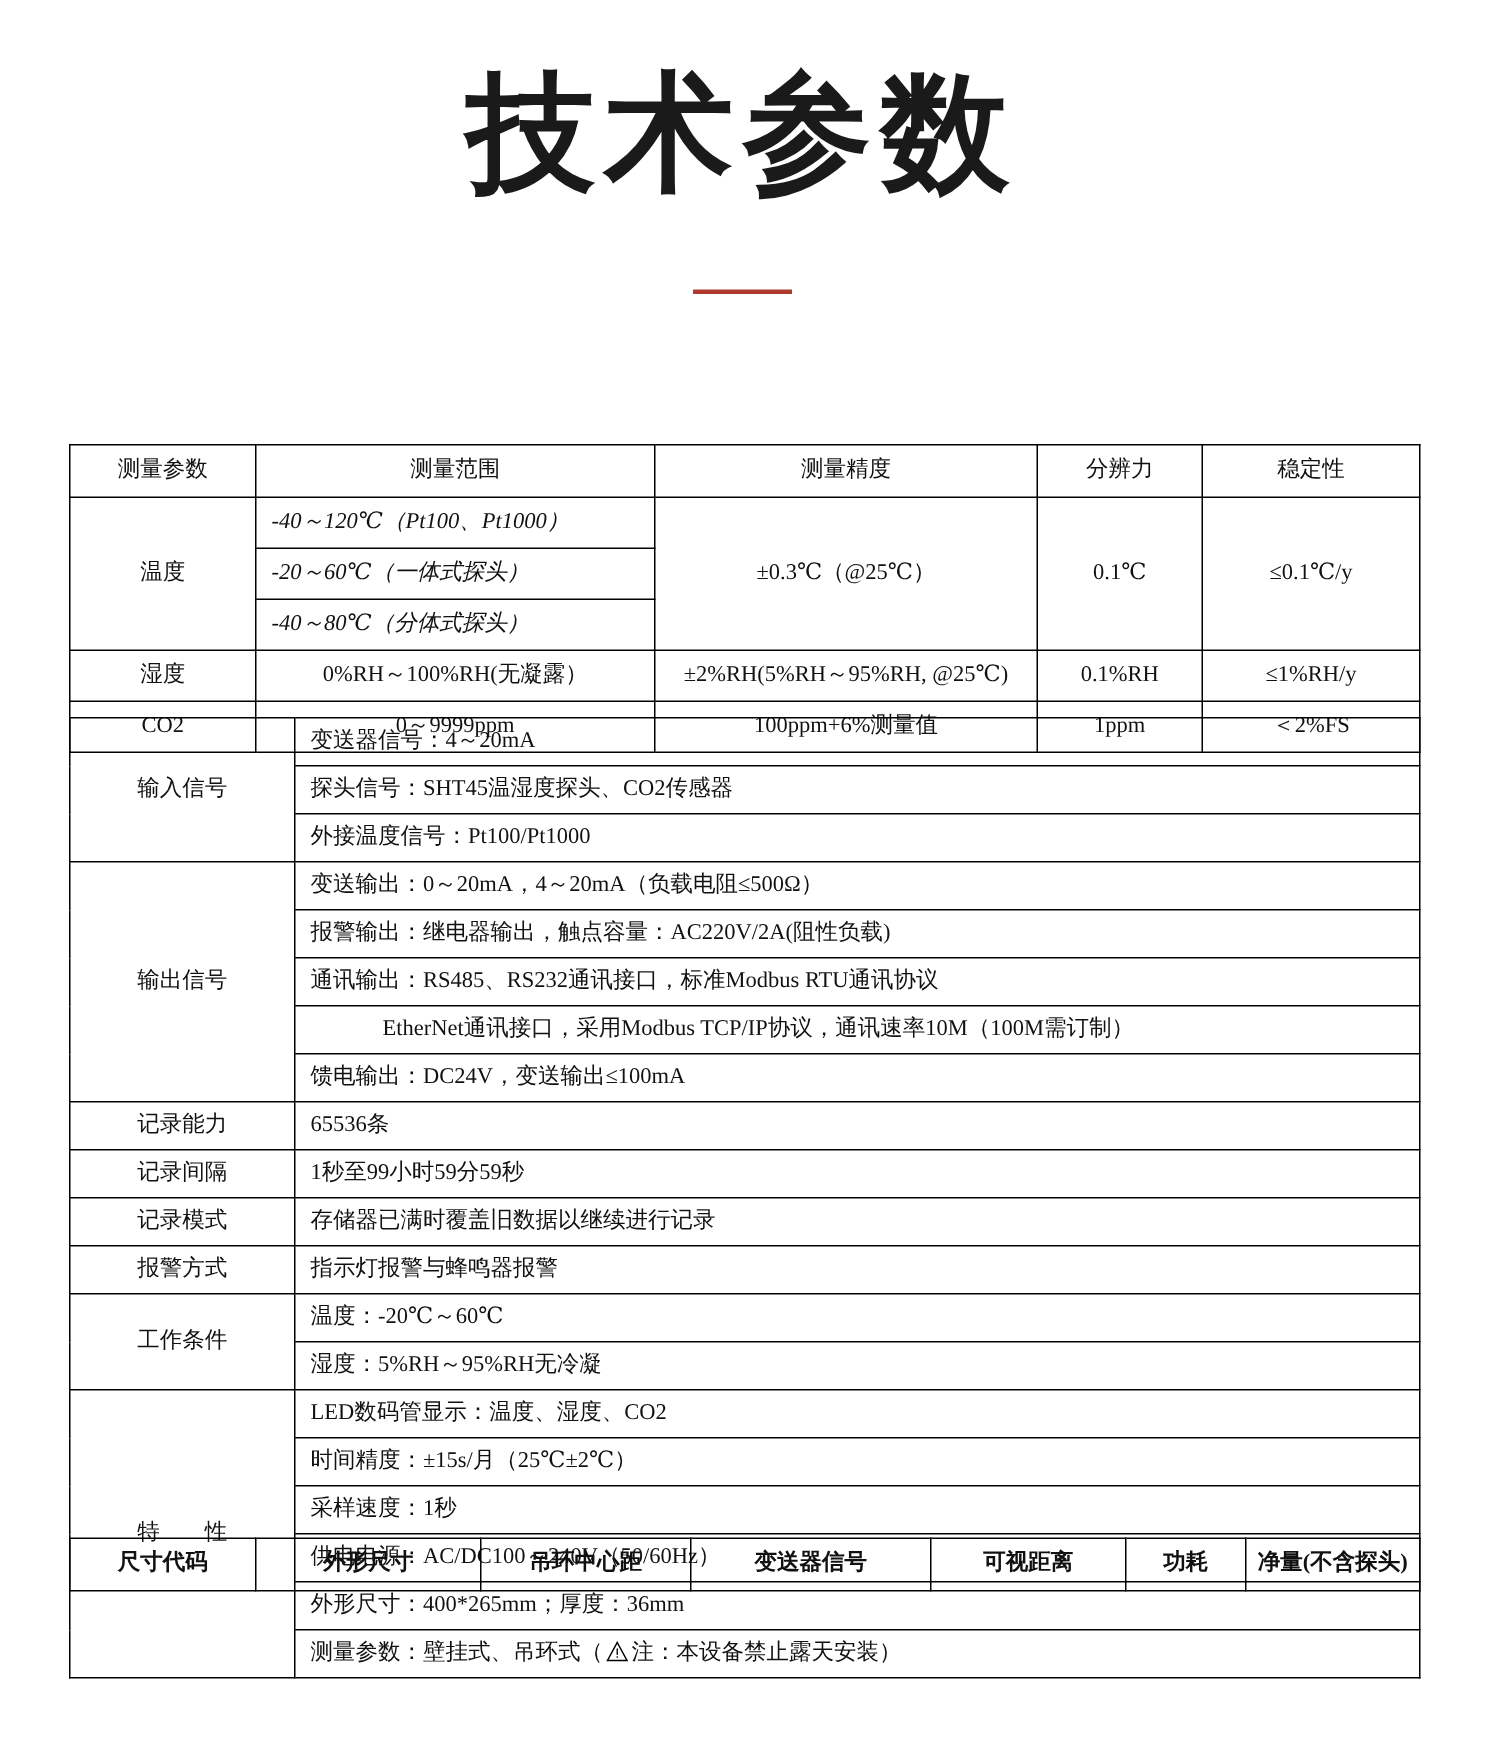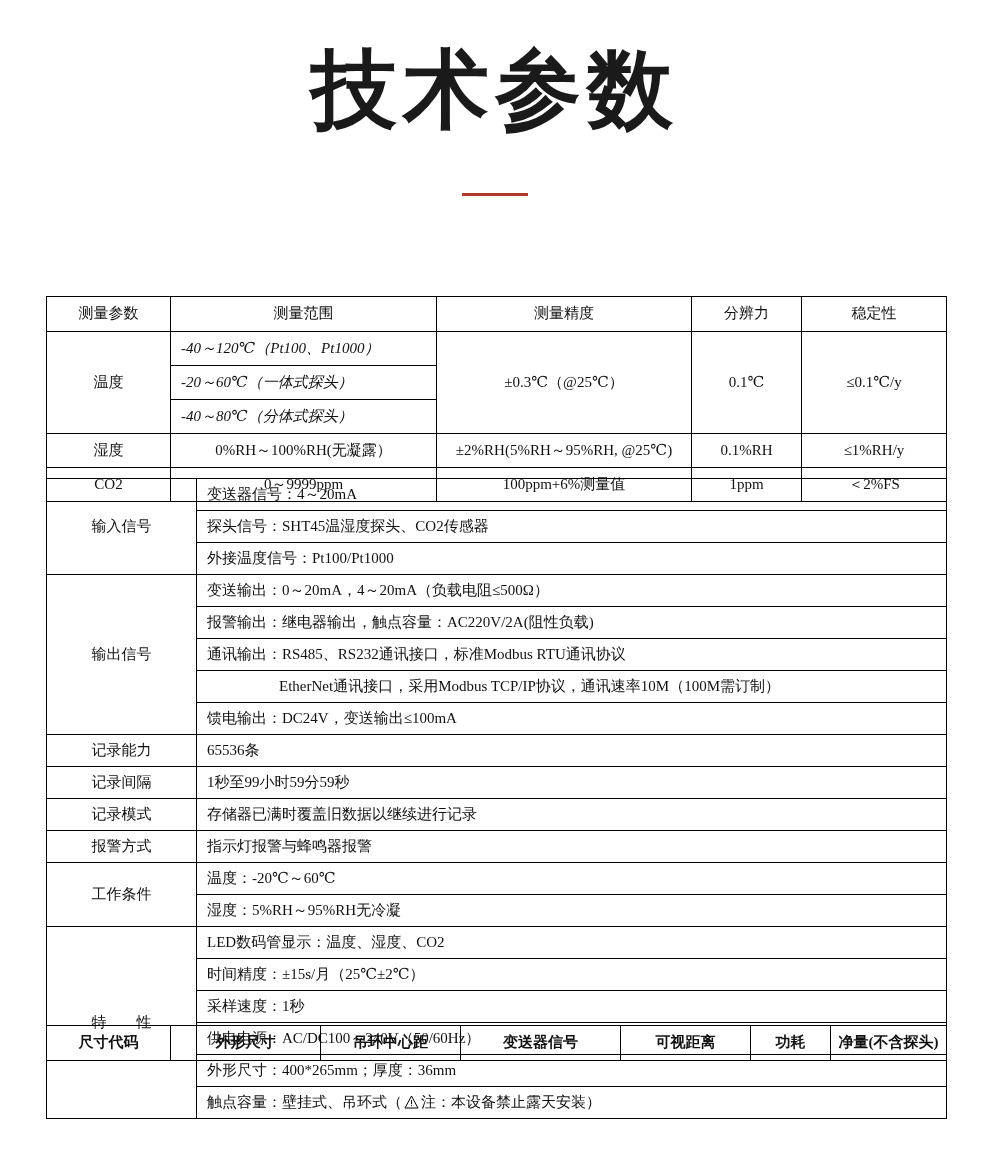--- a/index.html
+++ b/index.html
@@ -89,21 +89,21 @@
   }
   #table2 td.label {
     text-align: center;
     width: 150px;
   }
   #table2 td.val {
     text-align: left;
     padding-left: 10px;
   }
   #table2 td.val.indent {
-    padding-left: 82px;
+    padding-left: 58px;
   }
 
   
   #table3 {
     position: absolute;
     left: 46px;
     top: 1025px;
     width: 900px;
   }
   #table3 td {
@@ -250,21 +250,21 @@
     <tr>
       <td class="val">采样速度：1秒</td>
     </tr>
     <tr>
       <td class="val">供电电源：AC/DC100～240V（50/60Hz）</td>
     </tr>
     <tr>
       <td class="val">外形尺寸：400*265mm；厚度：36mm</td>
     </tr>
     <tr>
-      <td class="val"><span>触点容量：壁挂式、吊环式（</span><span class="warn-glyph"><svg width="15" height="14" viewBox="0 0 15 14">
+      <td class="val"><span>测量参数：壁挂式、吊环式（</span><span class="warn-glyph"><svg width="15" height="14" viewBox="0 0 15 14">
                 <path d="M7.5 1 L14 13 L1 13 Z" fill="none" stroke="#000" stroke-width="1"></path>
                 <rect x="7.05" y="5" width="0.9" height="4.2" fill="#000"></rect>
                 <rect x="7.05" y="10.2" width="0.9" height="1" fill="#000"></rect>
               </svg></span><span>注：本设备禁止露天安装）</span></td>
     </tr>
   </tbody>
     </table>
 
   <table class="spec" id="table3">
     <colgroup>

